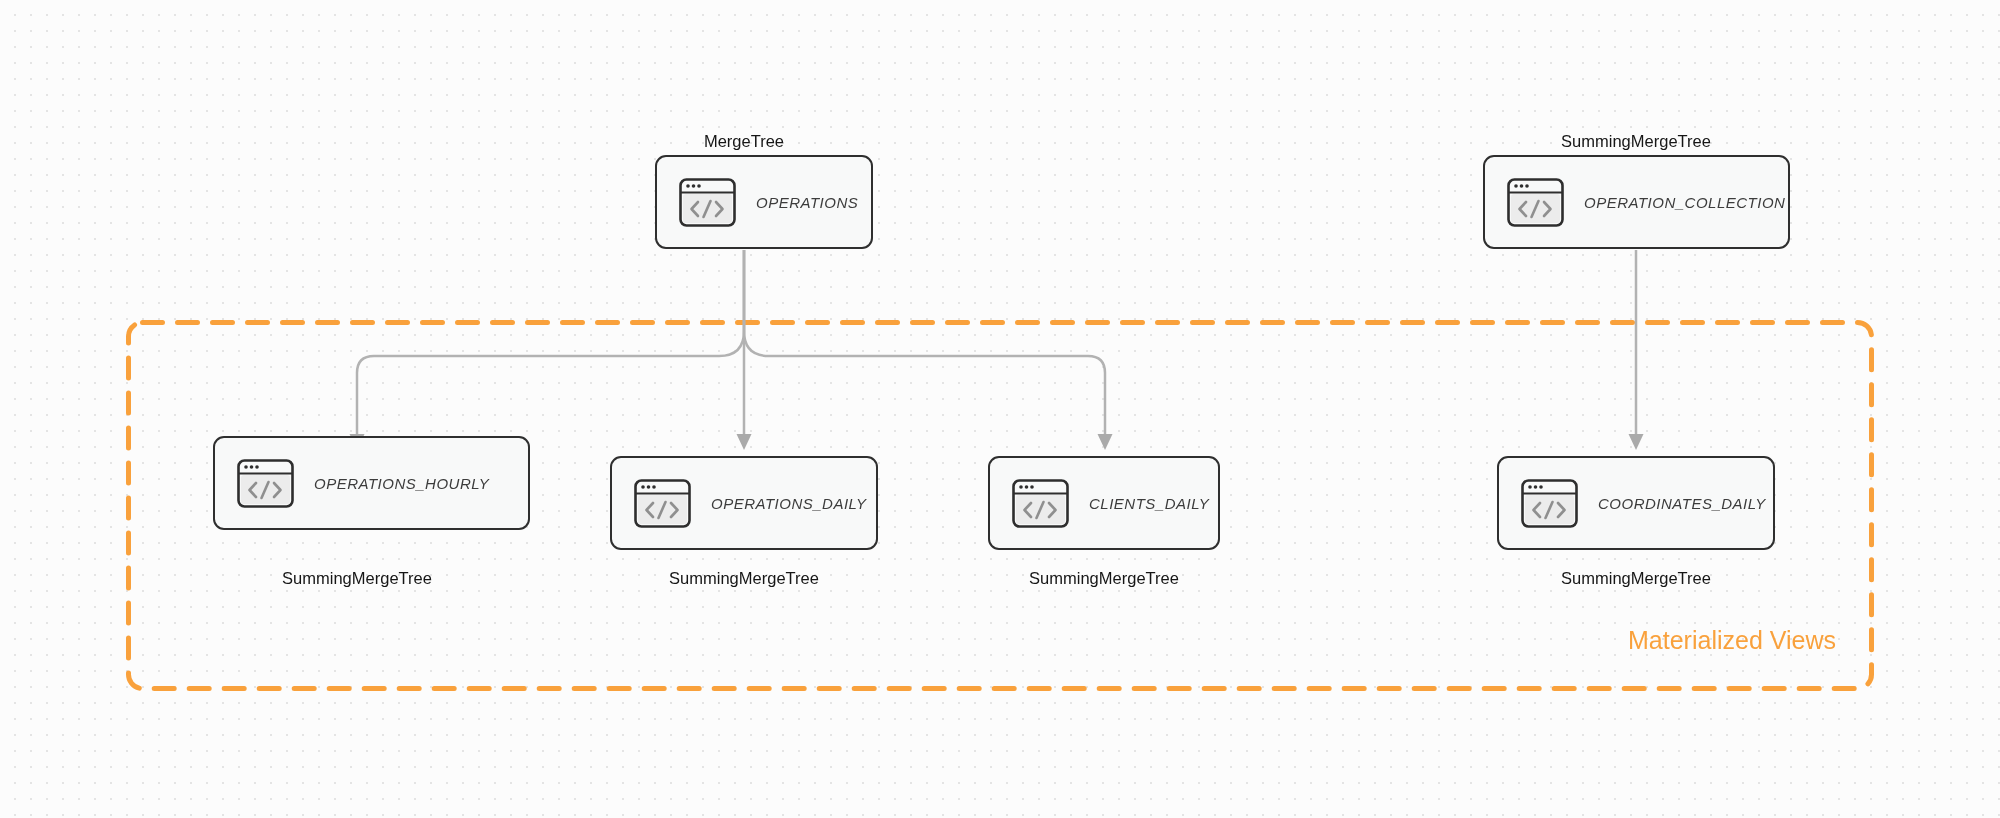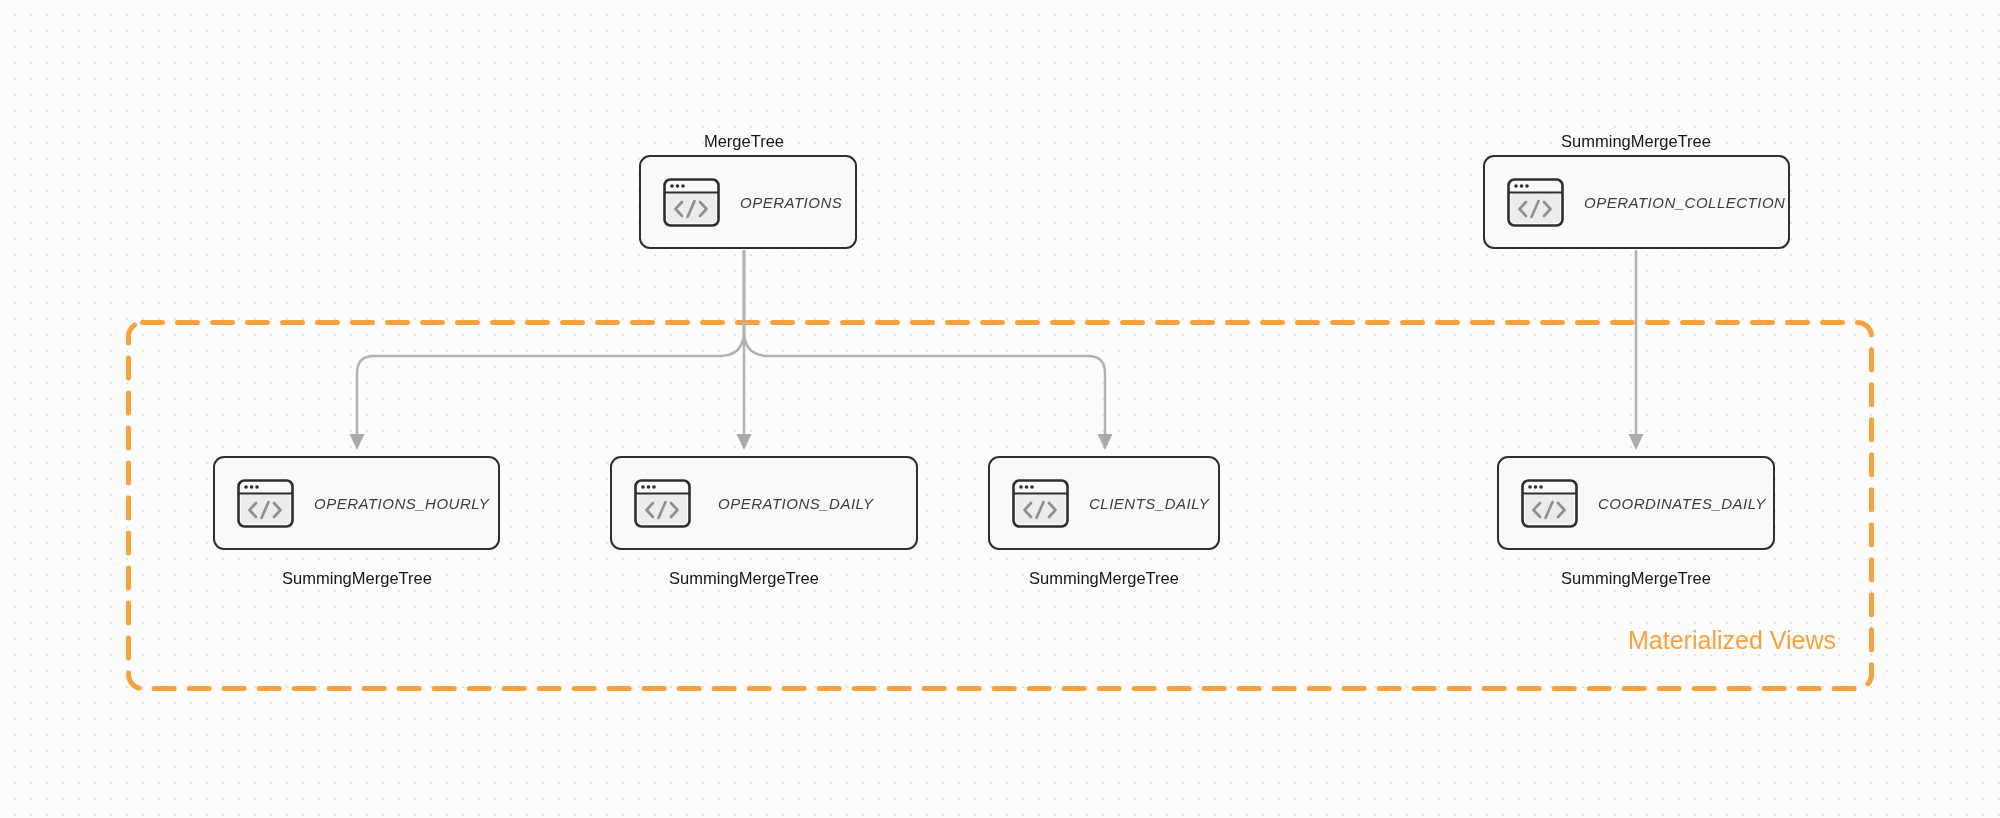--- a/index.html
+++ b/index.html
@@ -60,24 +60,24 @@
     top: 626px;
     width: 440px;
     text-align: right;
     font-size: 25px;
     font-weight: 500;
     color: #f9a13c;
     white-space: nowrap;
   }
 
   
-  .n-operations            { left: 639px;  top: 155px; width: 218px; }
+  .n-operations            { left: 655px;  top: 155px; width: 218px; }
   .n-operation-collection  { left: 1483px; top: 155px; width: 307px; text-align: center; }
-  .n-operations-hourly     { left: 213px;  top: 456px; width: 287px; }
-  .n-operations-daily      { left: 610px;  top: 456px; width: 308px; gap: 7px; }
+  .n-operations-hourly     { left: 213px;  top: 436px; width: 317px; }
+  .n-operations-daily      { left: 610px;  top: 456px; width: 268px; }
   .n-clients-daily         { left: 988px;  top: 456px; width: 232px; }
   .n-coordinates-daily     { left: 1497px; top: 456px; width: 278px; }
 
   .l-mergetree        { left: 744px;  top: 123px; }
   .l-summing-top      { left: 1636px; top: 123px; }
   .l-summing-hourly   { left: 357px;  top: 560px; }
   .l-summing-daily    { left: 744px;  top: 560px; }
   .l-summing-clients  { left: 1104px; top: 560px; }
   .l-summing-coords   { left: 1636px; top: 560px; }
 </style>

